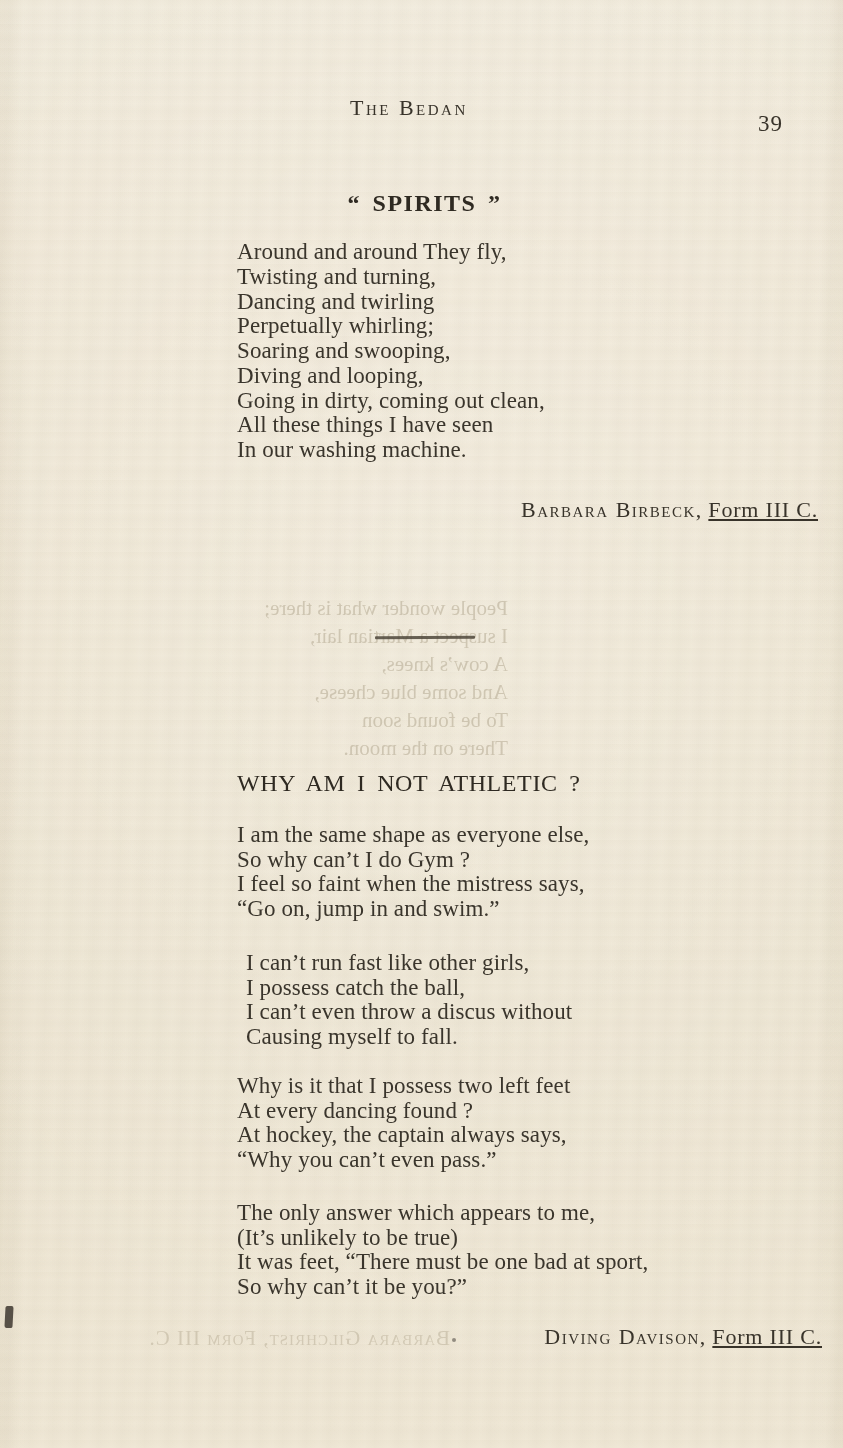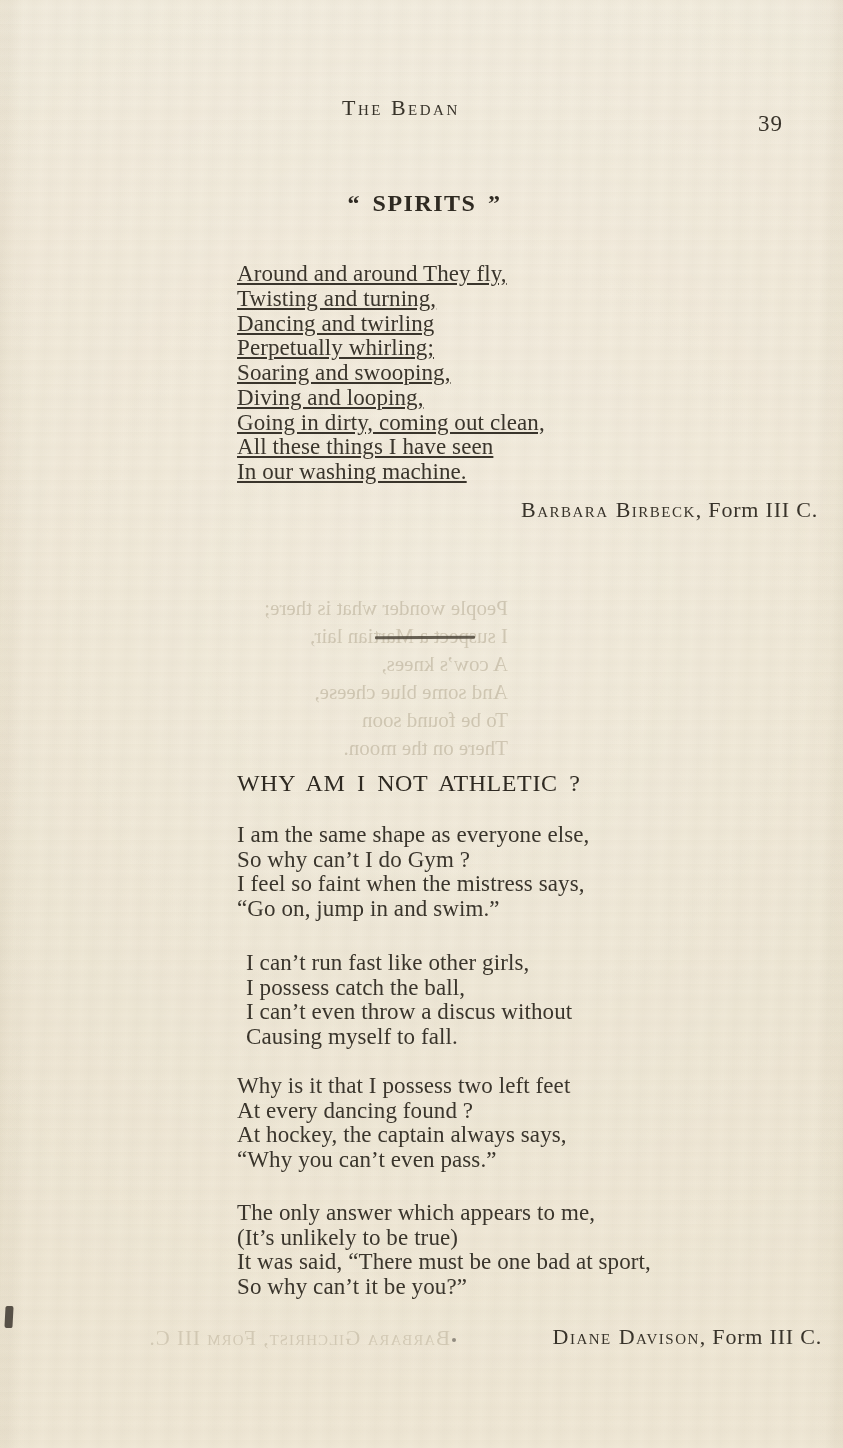--- a/index.html
+++ b/index.html
@@ -15,46 +15,46 @@
       linear-gradient(90deg, rgba(176,160,128,0.10) 0%, rgba(176,160,128,0) 3%, rgba(176,160,128,0) 97%, rgba(176,160,128,0.10) 100%),
       linear-gradient(180deg, #f1ebdc 0%, #f0e8d7 18%, #eee6d3 45%, #ede5d2 70%, #efe7d5 100%);
   }
   .texture{
     position:absolute;inset:0;pointer-events:none;
     background:
       repeating-linear-gradient(180deg, rgba(160,145,115,0.035) 0px, rgba(160,145,115,0) 7px, rgba(160,145,115,0.03) 15px, rgba(160,145,115,0) 24px),
       repeating-linear-gradient(92deg, rgba(255,255,255,0.03) 0px, rgba(0,0,0,0.012) 11px, rgba(255,255,255,0.02) 23px);
   }
   .header-title{
-    position:absolute;top:95px;left:342px;
+    position:absolute;top:95px;left:350px;
     font-size:22px;letter-spacing:2.5px;font-variant:small-caps;color:#38332a;text-align:right;
   }
   .page-number{
     position:absolute;top:111px;left:758px;
     font-size:23px;color:#38332a;letter-spacing:1px;
   }
   .poem-title-1{
     position:absolute;top:190px;left:0;width:843px;text-align:center;
     transform:translateX(3px);
     font-size:24px;font-weight:bold;letter-spacing:1.5px;word-spacing:4px;color:#2f2a22;
   }
   .poem-body{
     position:absolute;left:237px;
     font-size:23px;line-height:24.75px;letter-spacing:0.1px;color:#3a352c;
     white-space:nowrap;
   }
-  #poem1-body{top:262px;text-decoration:underline;}
+  #poem1-body{top:240px;}
   .attribution{
     position:absolute;text-align:right;
     font-size:22px;color:#38332a;white-space:nowrap;
   }
   #attr1{top:497px;right:25px;}
   #attr2{top:1324px;right:21px;}
   .attr-name{font-variant:small-caps;letter-spacing:1.5px;}
-  .attr-form{letter-spacing:0.8px;}
+  .attr-form{letter-spacing:0.8px;text-decoration:underline;}
   .divider{
     position:absolute;top:636px;left:375px;width:100px;height:2.5px;
     background:#4e463b;border-radius:1px;transform:rotate(-0.3deg);opacity:0.85;
   }
   .poem-title-2{
     position:absolute;top:770px;left:237px;
     font-size:24px;font-weight:normal;letter-spacing:0.6px;word-spacing:5px;color:#2f2a22;
     white-space:nowrap;
   }
   .stanza{
@@ -141,27 +141,27 @@
   <div class="stanza" id="stanza3">
     <div>Why is it that I possess two left feet</div>
     <div>At every dancing found ?</div>
     <div>At hockey, the captain always says,</div>
     <div>“Why you can’t even pass.”</div>
   </div>
 
   <div class="stanza" id="stanza4">
     <div>The only answer which appears to me,</div>
     <div>(It’s unlikely to be true)</div>
-    <div>It was said, “There must be one bad at sport,</div>
+    <div>It was feet, “There must be one bad at sport,</div>
     <div>So why can’t it be you?”</div>
   </div>
 
   <div class="ghost" id="ghost-bottom">Barbara Gilchrist, Form III C.</div>
 
   <div class="ink-dot"></div>
 
   <div class="attribution" id="attr2">
-    <span class="attr-name">Diane Davison,</span>
+    <span class="attr-name">Diving Davison,</span>
     <span class="attr-form">Form III C.</span>
   </div>
 
   <div class="ink-smudge"></div>
 </div>
 
 </body></html>

